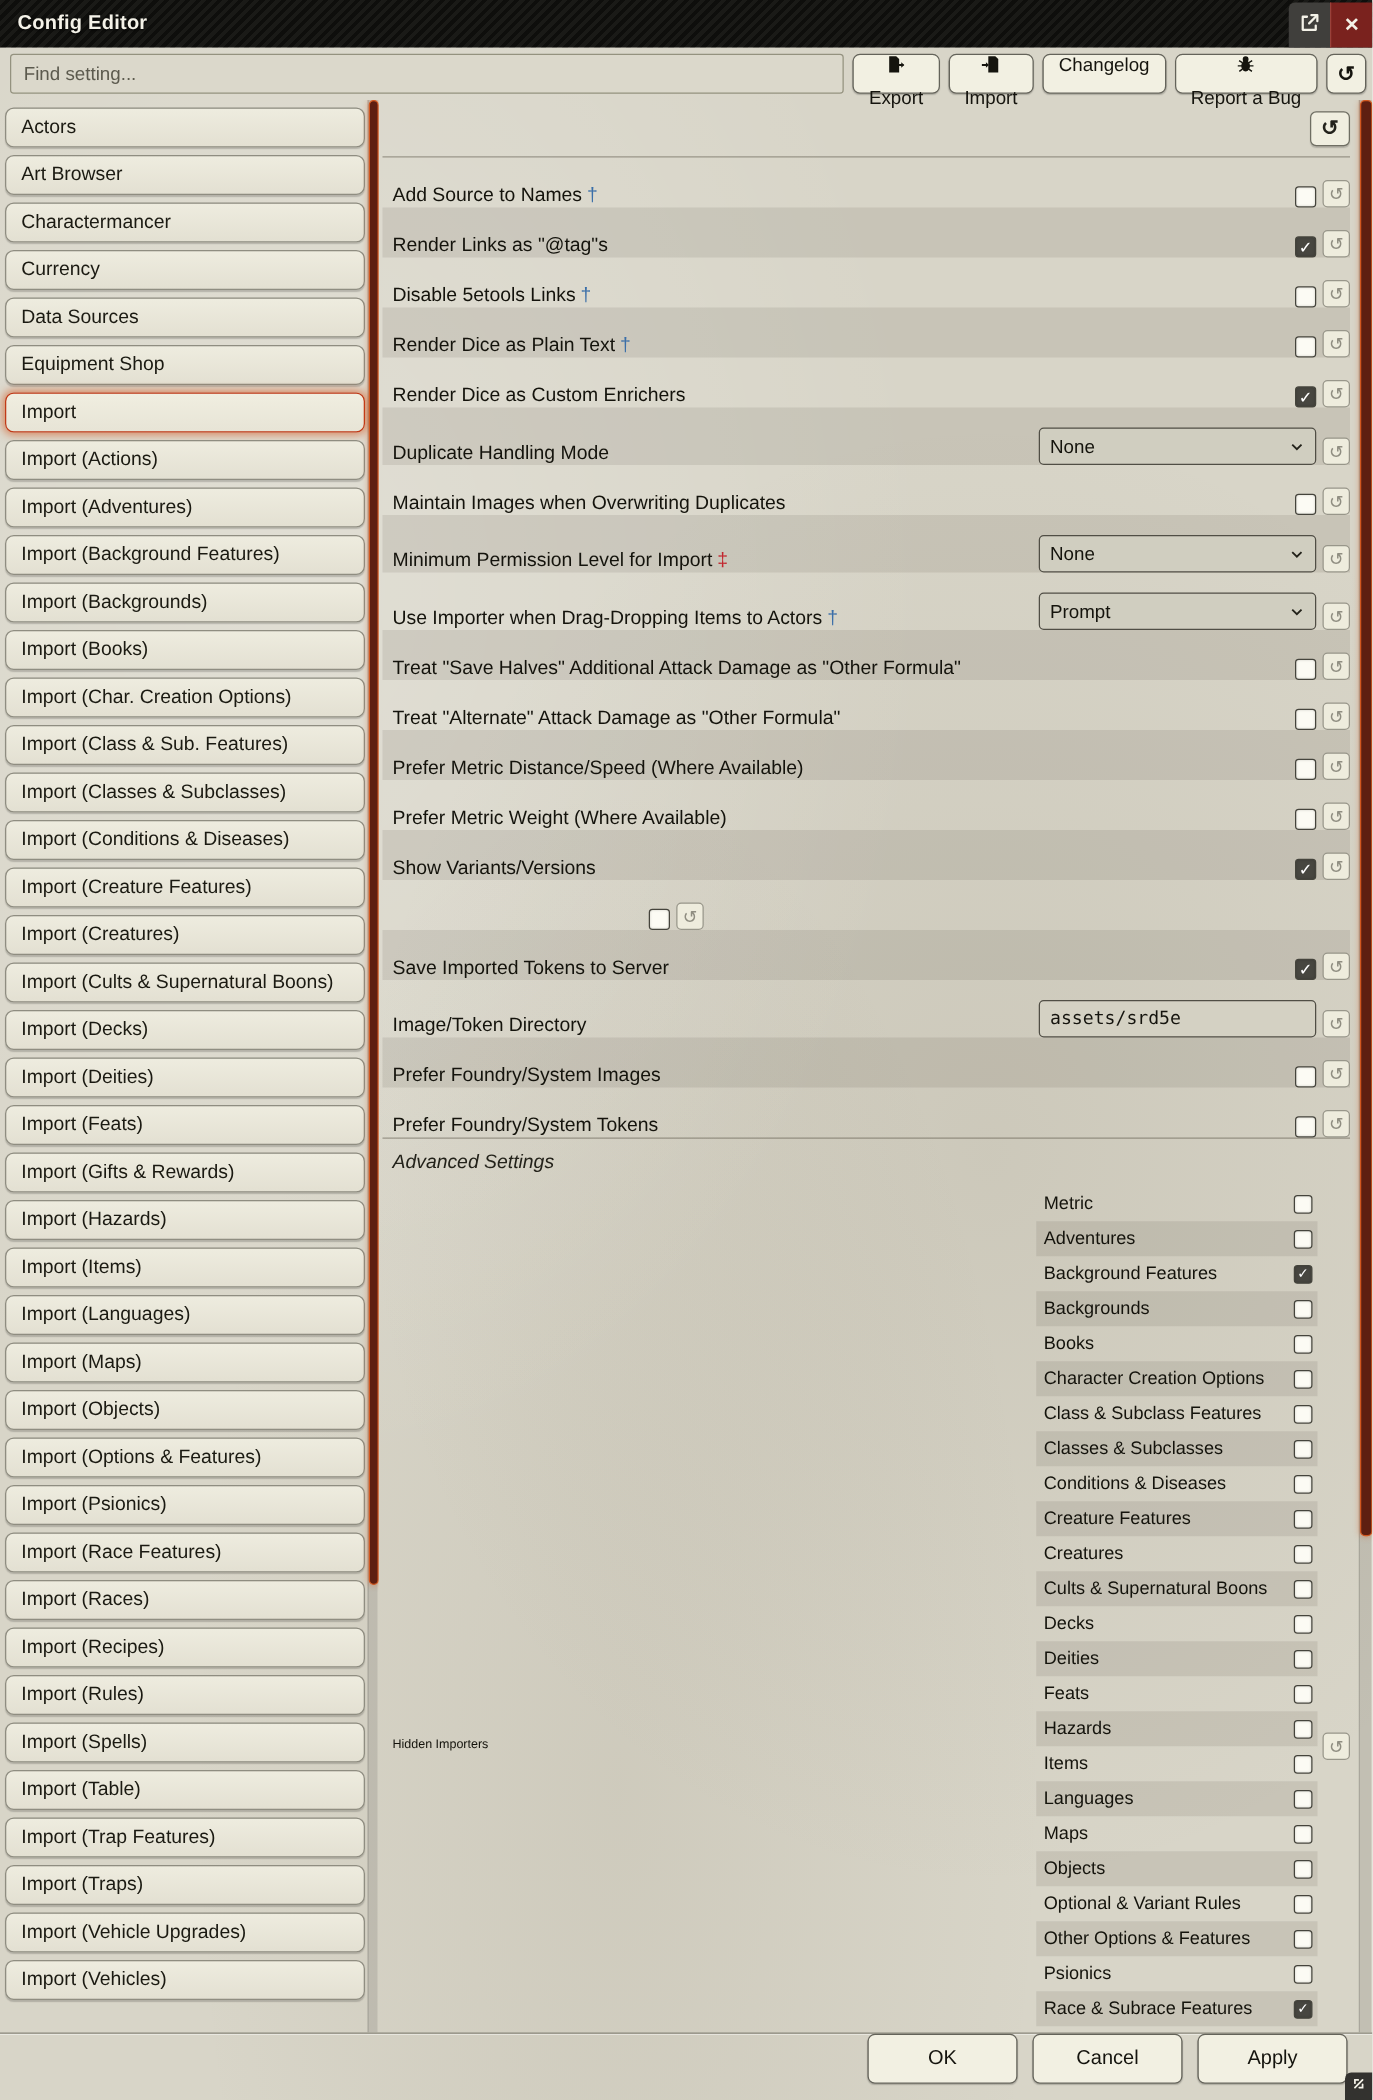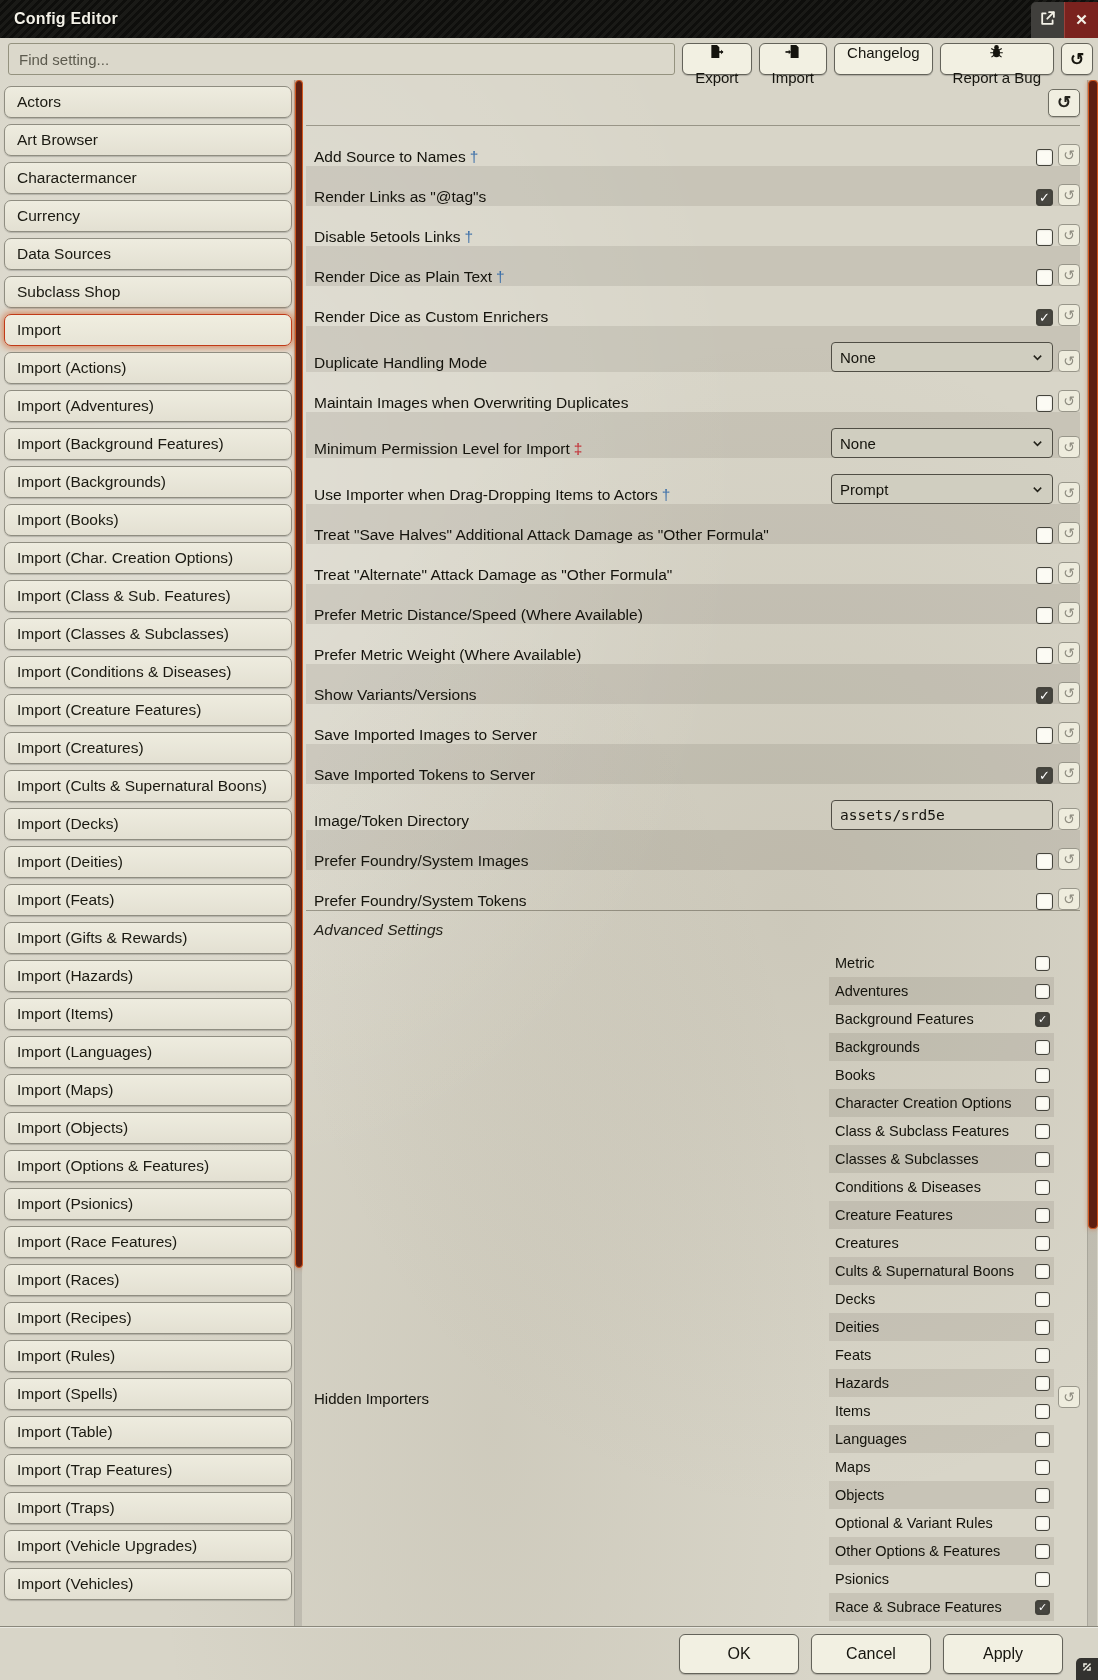--- a/index.html
+++ b/index.html
@@ -83,30 +83,30 @@
   .txt {
     width:222px; height:30px; background:#d4d1c3; border:1px solid #504e45; border-radius:4px;
     font-family:"DejaVu Sans Mono", monospace; font-size:14.5px; color:#15140e; padding:0 8px; outline:none;
   }
   .reset-mini {
     flex:0 0 22px; width:22px; height:22px; margin-left:5px; background:#eeecdd; border:1px solid #98968a;
     border-radius:4px; color:#8f8d81; font-size:14px; line-height:1; cursor:pointer; padding:0;
   }
   .advanced { height:38px; display:flex; align-items:center; font-style:italic; font-size:15.5px; color:#23221a; padding-left:8px; }
   .hi-wrap { position:relative; flex:1; }
-  .hi-label { position:absolute; left:8px; top:441px; font-size:15px; color:#14130c; }
+  .hi-label { position:absolute; left:8px; top:441px; font-size:10px; color:#14130c; }
   .hi-reset { position:absolute; right:0; top:437px; }
   .hi-list { margin-left:523px; width:225px; }
   .hi-item { height:28px; display:flex; align-items:center; justify-content:space-between; padding:0 4px 0 6px; font-size:14.5px; color:#14130c; }
   .main-scroll { position:absolute; top:0; right:1px; width:10px; height:100%; background:rgba(0,0,0,.10); border-left:1px solid rgba(0,0,0,.12); }
   .main-scroll .thumb { position:absolute; top:0; left:0; width:10px; height:1149px; background:#5e1f11; border:1px solid #d2571f; border-radius:4px; box-shadow:0 0 5px rgba(210,87,31,.55); }
   
   .footer {
     flex:0 0 54px; height:54px; border-top:1px solid #8a887c; box-shadow:inset 0 1px 0 rgba(255,255,255,.45);
-    display:flex; align-items:center; justify-content:flex-end; gap:12px; padding-right:35px; position:relative;
+    display:flex; justify-content:flex-end; gap:12px; padding-right:20px; position:relative;
   }
   .foot-btn {
     min-width:120px; height:40px; background:#f2f0e2; border:1px solid #64635a; border-radius:6px;
     font-family:"Liberation Sans", sans-serif; font-size:16px; color:#15140e; cursor:pointer; box-shadow:0 1px 1px rgba(0,0,0,.2);
   }
   .resize-handle {
     position:absolute; right:0; bottom:0; width:22px; height:22px; background:#33322f; border-radius:5px 0 0 0;
     display:flex; align-items:center; justify-content:center; cursor:nwse-resize;
   }
 </style>
@@ -175,21 +175,21 @@
 
   <div class="content">
 
     <div class="sidebar">
       <div id="sidebar-list">
           <button class="side-btn">Actors</button>
           <button class="side-btn">Art Browser</button>
           <button class="side-btn">Charactermancer</button>
           <button class="side-btn">Currency</button>
           <button class="side-btn">Data Sources</button>
-          <button class="side-btn">Subclass Shop</button>
+          <button class="side-btn">Equipment Shop</button>
           <button class="side-btn selected">Import</button>
           <button class="side-btn">Import (Actions)</button>
           <button class="side-btn">Import (Adventures)</button>
           <button class="side-btn">Import (Background Features)</button>
           <button class="side-btn">Import (Backgrounds)</button>
           <button class="side-btn">Import (Books)</button>
           <button class="side-btn">Import (Char. Creation Options)</button>
           <button class="side-btn">Import (Class &amp; Sub. Features)</button>
           <button class="side-btn">Import (Classes &amp; Subclasses)</button>
           <button class="side-btn">Import (Conditions &amp; Diseases)</button>
@@ -336,21 +336,20 @@
             <button class="reset-mini">↺</button>
           </div>
           <div class="row stripe">
             <span class="lbl">Show Variants/Versions</span>
             <div class="ctrl">
               <span class="cb on">✓</span>
             </div>
             <button class="reset-mini">↺</button>
           </div>
           <div class="row">
-            <span class="lbl">Save Imported Images to Server</span>
             <div class="ctrl">
               <span class="cb"></span>
             </div>
             <button class="reset-mini">↺</button>
           </div>
           <div class="row stripe">
             <span class="lbl">Save Imported Tokens to Server</span>
             <div class="ctrl">
               <span class="cb on">✓</span>
             </div>

